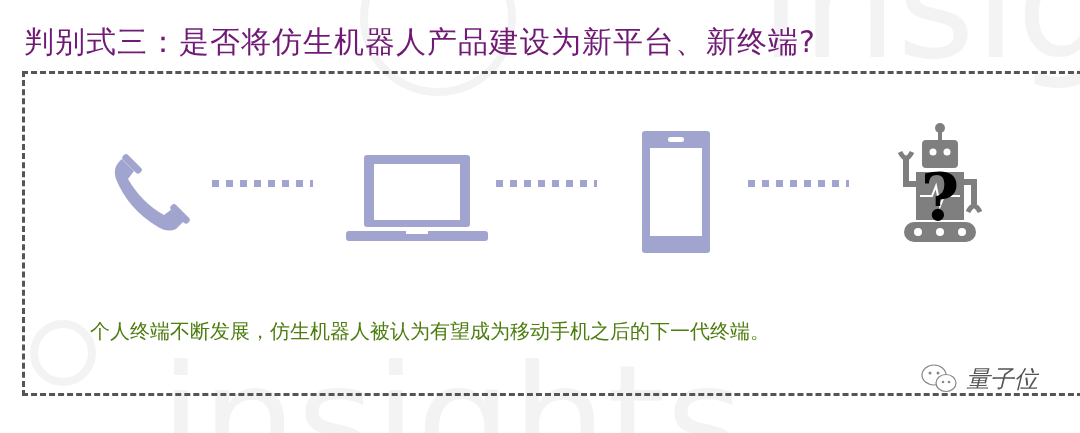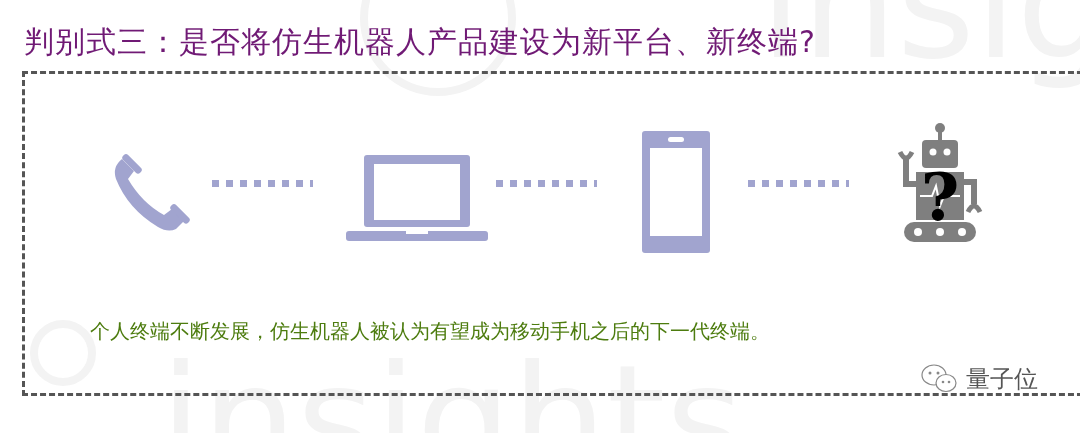--- a/index.html
+++ b/index.html
@@ -23,21 +23,21 @@
       box-sizing:border-box;
     }
     .icon { position:absolute; }
     .dots { position:absolute; display:flex; gap:7px; }
     .dots span { width:7px; height:7px; background:#a1a4cf; display:block; }
     .caption {
       position:absolute; left:90px; top:318px; font-size:20px; color:#4d7c0f; white-space:nowrap;
     }
     .brand {
       position:absolute; left:920px; top:363px; display:flex; align-items:center; gap:6px;
-      color:#555; font-size:24px; background:rgba(255,255,255,0.0);
+      color:#555; font-size:24px; background:rgba(255,255,255,0.0);font-style:italic;
     }
   </style>
 </head>
 <body>
 
 <div class="watermark wm-top">insights</div>
 <div class="watermark wm-bottom">insights</div>
 <div class="wm-ring wm-ring1"></div>
 <div class="wm-ring wm-ring2"></div>
 

